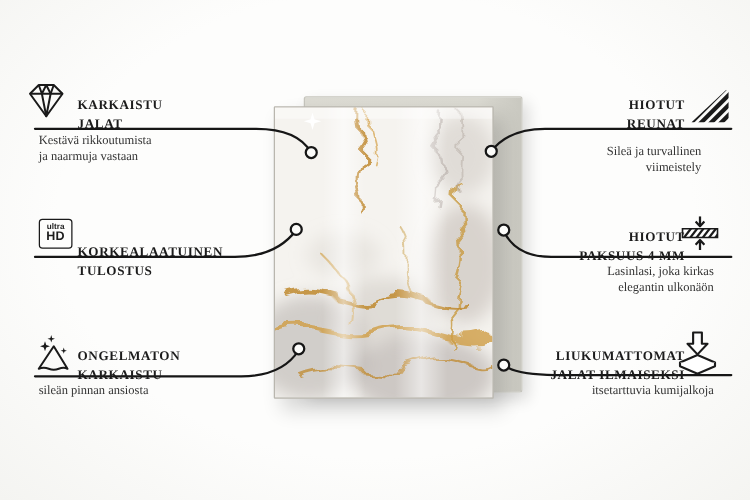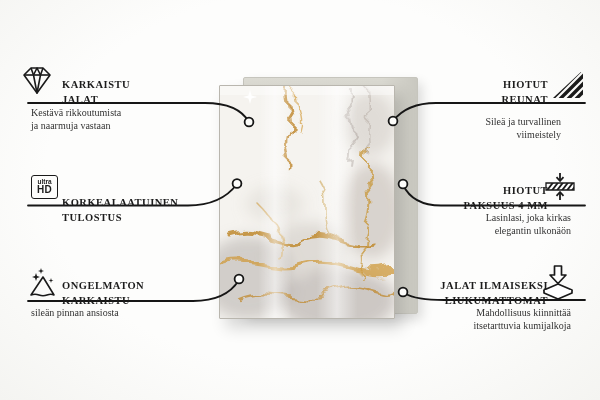--- a/index.html
+++ b/index.html
@@ -213,21 +213,20 @@
   <span class="abs icon" style="left:540px;top:264px;">
     <svg width="36" height="36" viewBox="0 0 36 36">
       <g fill="#ffffff" stroke="#1a1a1a" stroke-width="1.7" stroke-linejoin="round">
         <path d="M4 26 L18 20 L32 26 L18 32 Z"></path>
         <path d="M4 26 V29 L18 35 L32 29 V26"></path>
         <path d="M14.5 2 H21.5 V11 H26 L18 19.5 L10 11 H14.5 Z"></path>
       </g>
     </svg>
   </span>
   <h3 class="abs title right-align" style="right:52px;top:267px;">
+    <span>LIUKUMATTOMAT</span>
     <span>JALAT ILMAISEKSI</span>
-    <span>LIUKUMATTOMAT</span>
   </h3>
   <p class="abs desc right-align" style="right:29px;top:306px;margin:0;">
-    <span>Mahdollisuus kiinnittää</span>
     <span>itsetarttuvia kumijalkoja</span>
   </p>
 
 </div>
 
 </body></html>

